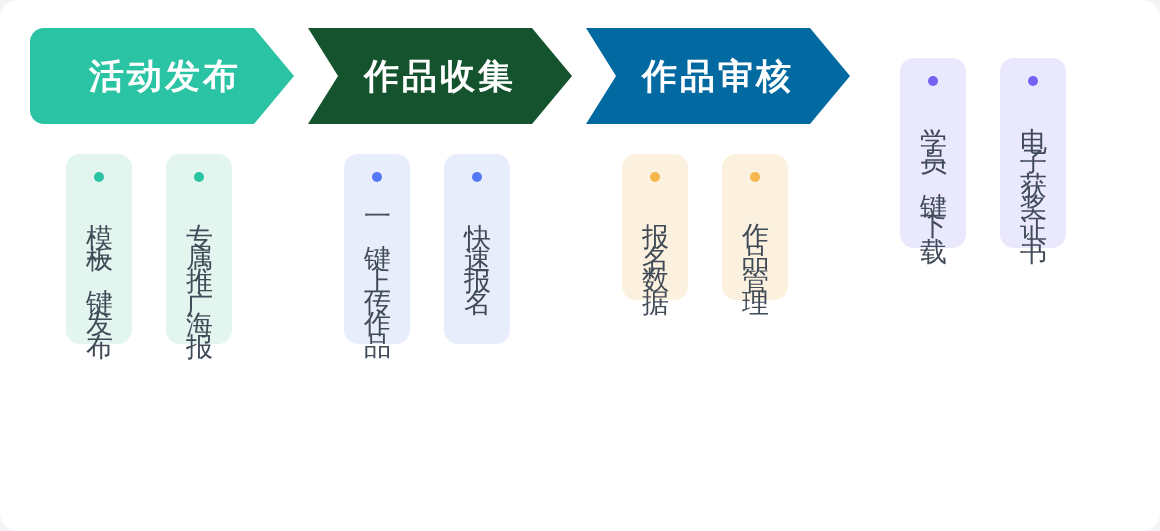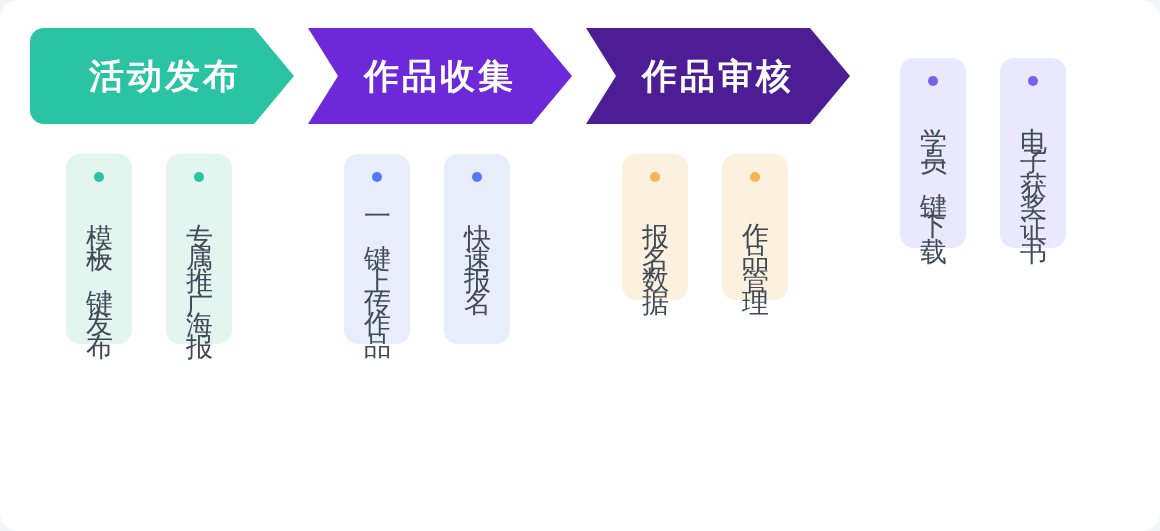--- a/index.html
+++ b/index.html
@@ -88,37 +88,37 @@
           <span class="card-label">模板一键发布</span>
         </div>
         <div class="card" style="background-color: rgb(226, 245, 239);">
           <span class="dot" style="background-color: rgb(42, 195, 163);"></span>
           <span class="card-label">专属推广海报</span>
         </div>
       </div>
     </div>
 
     <div class="stage">
-      <div class="banner chev" style="background-color: #6d28d9;">
+      <div class="banner chev" style="background-color: #14532d;">
         <span>作品收集</span>
       </div>
       <div class="cards">
         <div class="card" style="background-color: rgb(232, 237, 252);">
           <span class="dot" style="background-color: rgb(85, 120, 246);"></span>
           <span class="card-label">一键上传作品</span>
         </div>
         <div class="card" style="background-color: rgb(232, 237, 252);">
           <span class="dot" style="background-color: rgb(85, 120, 246);"></span>
           <span class="card-label">快速报名</span>
         </div>
       </div>
     </div>
 
     <div class="stage">
-      <div class="banner chev" style="background-color: #4c1d95;">
+      <div class="banner chev" style="background-color: #0369a1;">
         <span>作品审核</span>
       </div>
       <div class="cards">
         <div class="card" style="background-color: rgb(251, 241, 222);">
           <span class="dot" style="background-color: rgb(247, 181, 78);"></span>
           <span class="card-label">报名数据</span>
         </div>
         <div class="card" style="background-color: rgb(251, 241, 222);">
           <span class="dot" style="background-color: rgb(247, 181, 78);"></span>
           <span class="card-label">作品管理</span>

